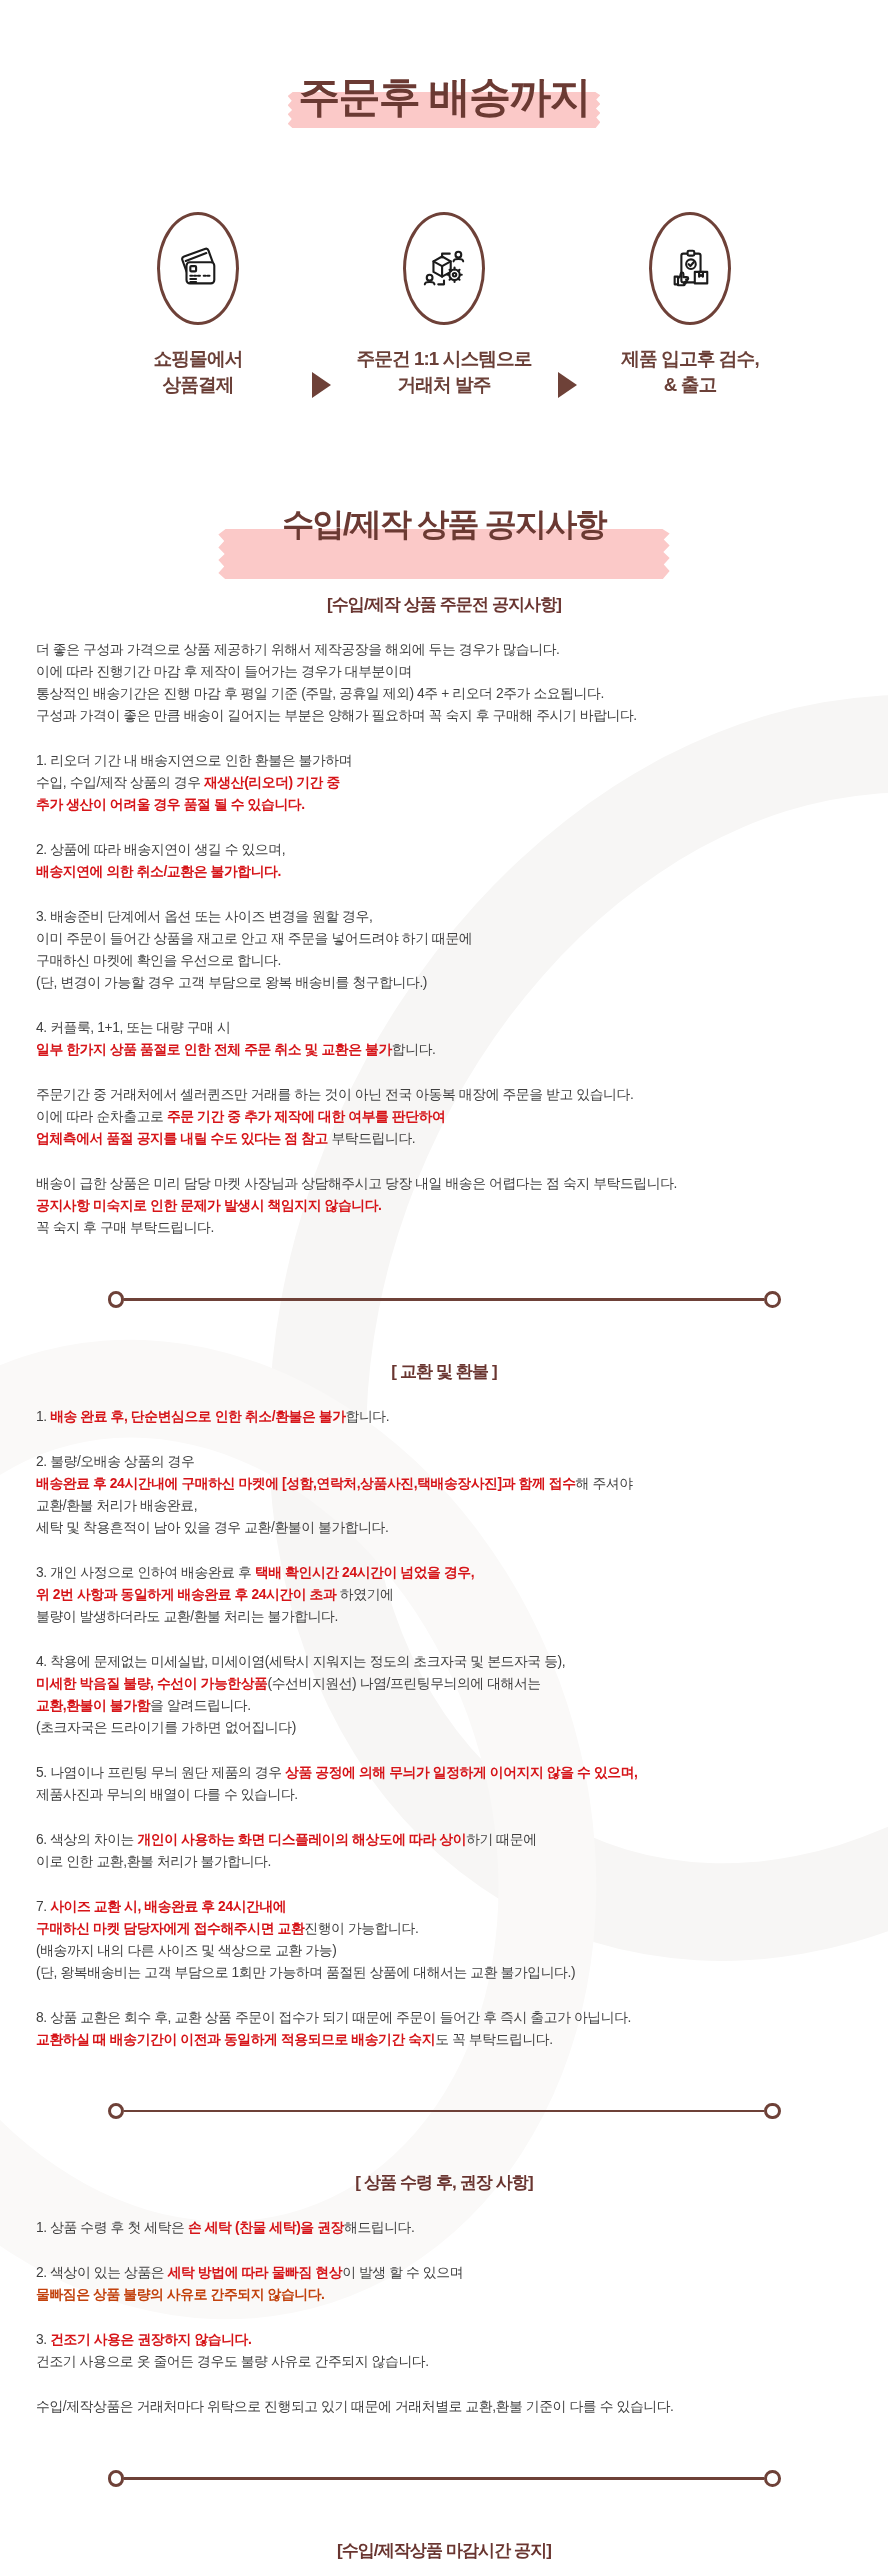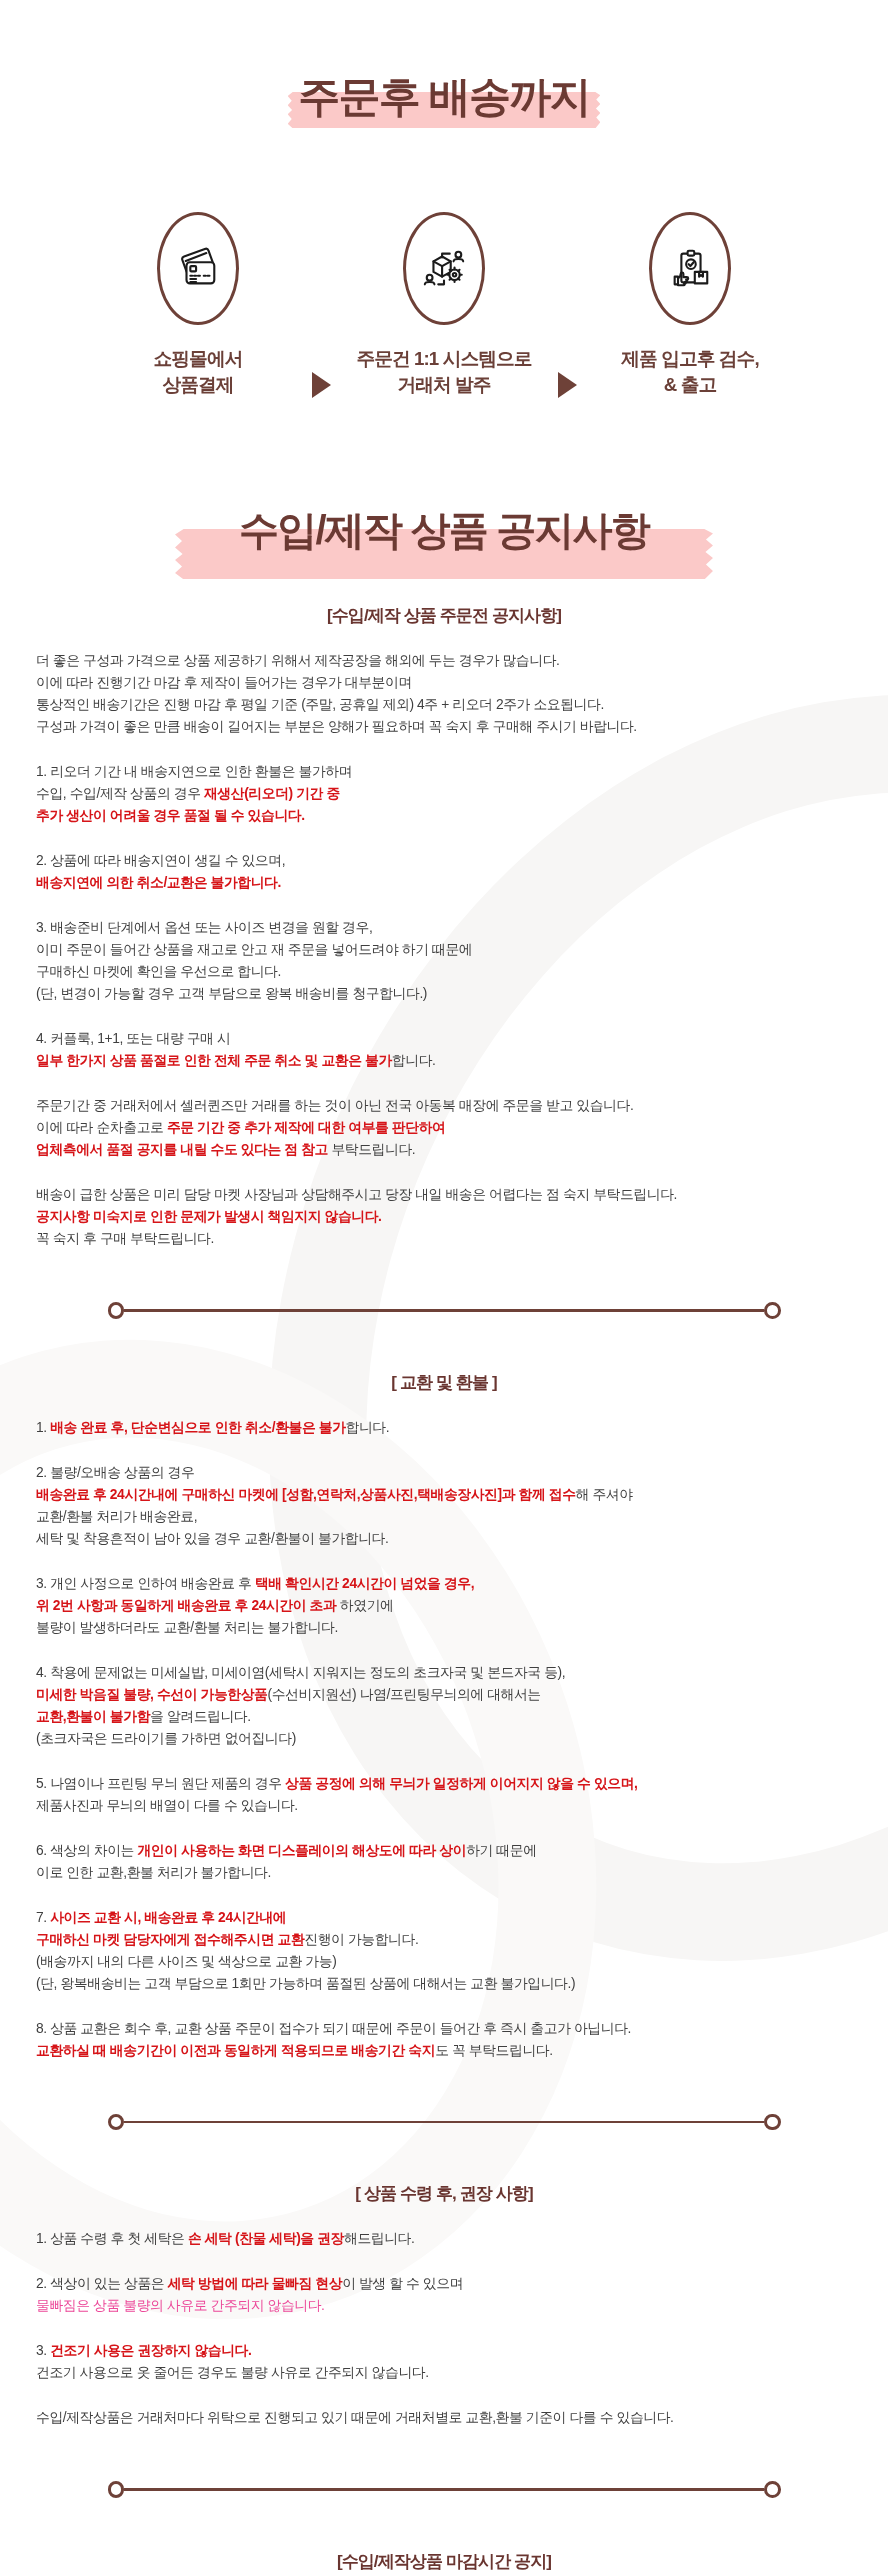--- a/index.html
+++ b/index.html
@@ -9,21 +9,21 @@
   .wm{position:absolute;z-index:0;border-radius:50%;border:98px solid #f7f6f5;}
   .wm1{width:844px;height:1110px;left:293px;top:675px;transform:rotate(24deg);}
   .wm2{width:622px;height:799px;left:-231px;top:1332px;transform:rotate(-18deg);border-color:#faf9f8;}
   .content{position:relative;z-index:1;}
 
   
   .big-title{ text-align:center; }
   .big-title .tape-wrap{position:relative;display:inline-block;}
   .big-title .txt{position:relative;z-index:2;font-weight:800;color:#6b3a33;letter-spacing:-1.8px;}
   .t1 .txt{font-size:42px;}
-  .t2 .txt{font-size:40px;margin-top:14px;}
+  .t2 .txt{font-size:32px;margin-top:14px;}
   .tape{position:absolute;z-index:1;background:#fbc9c8;
     clip-path:polygon(1.6% 0,98.4% 0,100% 9%,98.7% 21%,100% 33%,98.6% 46%,100% 58%,98.7% 71%,100% 84%,98.5% 100%,1.5% 100%,0 88%,1.3% 75%,0 62%,1.4% 50%,0 37%,1.3% 24%,0 11%);}
   .t1 .tape{left:-10.7px;right:-10.7px;top:23px;height:36px;}
   .t2 .tape{left:-64px;right:-64px;top:26px;height:50px;}
   .header-title{padding-top:69px;}
   .notice-title{margin-top:105px;}
 
   
   .process{margin-top:87px;display:flex;justify-content:center;align-items:flex-end;}
   .step{width:213px;text-align:center;}
@@ -32,21 +32,21 @@
   .oval svg{width:46px;height:46px;}
   .step-caption{margin-top:21px;font-size:18.7px;line-height:26px;font-weight:700;color:#6b4038;letter-spacing:-0.9px;}
   .proc-arrow{width:0;height:0;margin:43px 7px 0 7px;border-top:13.3px solid transparent;border-bottom:13.3px solid transparent;border-left:19.5px solid #6e4138;}
 
   
   .sections{margin-top:46px;}
   .sec-heading{margin:39px 0 5.3px 0;text-align:center;font-size:17px;font-weight:800;color:#693530;letter-spacing:-0.9px;}
   .block{margin:23px 36px;font-size:13.8px;line-height:22px;color:#3f3f3f;letter-spacing:-0.4px;}
   .block .plain{color:#3f3f3f;font-weight:400;}
   .block .red{color:#d61418;font-weight:700;}
-  .block .dred{color:#ec4899;font-weight:400;}
+  .block .dred{color:#c2410c;font-weight:700;}
   .divider{display:flex;align-items:center;width:673px;margin:52px auto;}
   .divider .ring{width:10.7px;height:10.7px;border:3.6px solid #6e4138;border-radius:50%;background:#fff;flex:0 0 auto;}
   .divider .line{flex:1 1 auto;height:2.7px;background:#6e4138;}
   .icon-stroke{fill:none;stroke:#1b1b1b;stroke-width:2.2;stroke-linecap:round;stroke-linejoin:round;}
 </style>
 </head>
 <body>
 
 <div class="page">
   <div class="wm wm1"></div>

